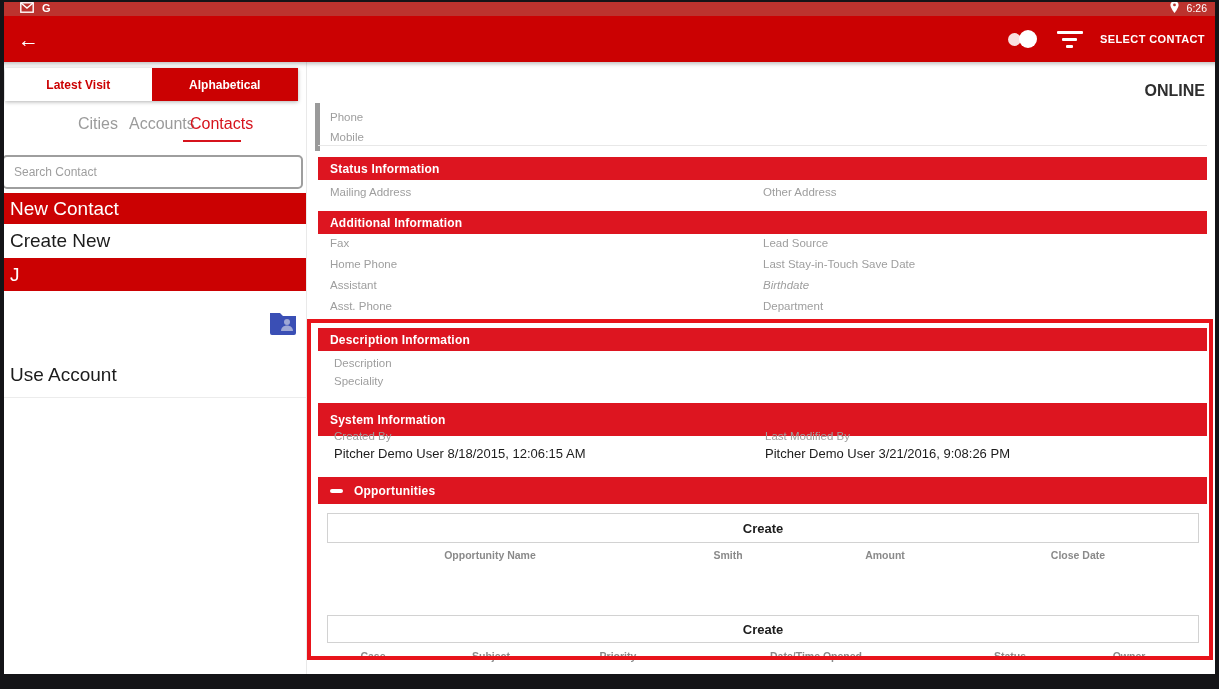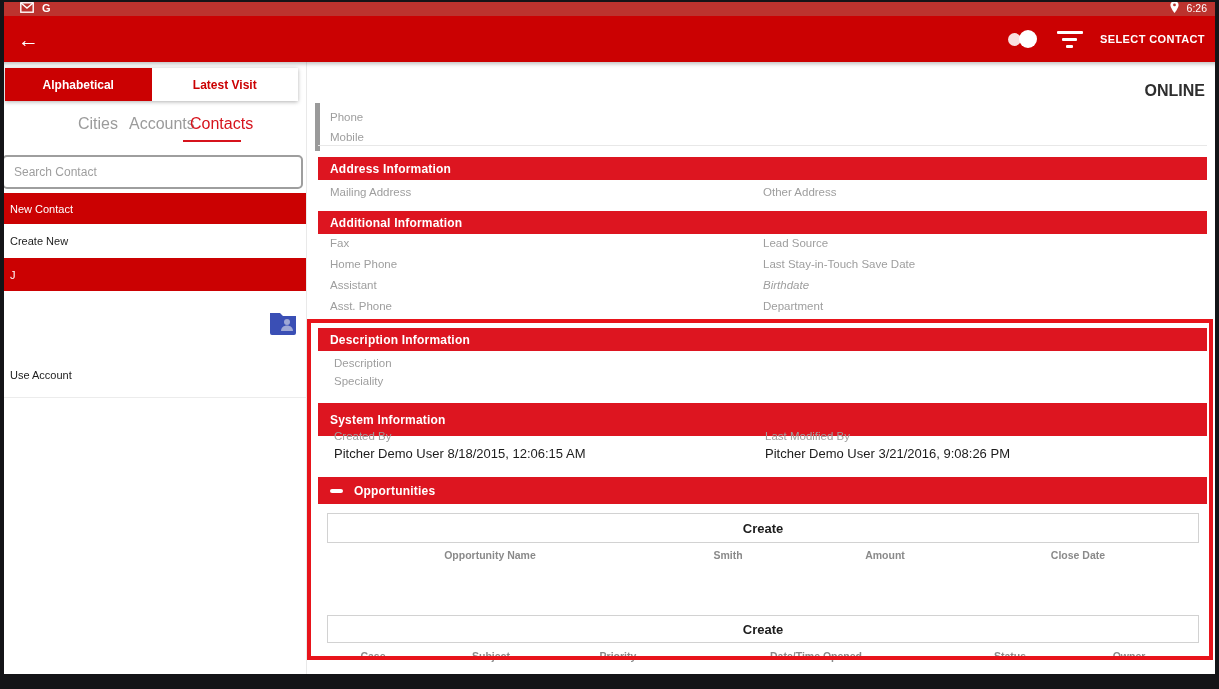--- a/index.html
+++ b/index.html
@@ -34,21 +34,21 @@
   
   .tabbar { position:absolute; left:5px; top:68px; width:293px; height:33px; display:flex; background:#fff; box-shadow:0 1px 4px rgba(0,0,0,.3); z-index:3; }
   .tab { flex:1; display:flex; align-items:center; justify-content:center; font-size:12px; font-weight:bold; cursor:pointer; }
   .tab.active { background:#CB0102; color:#fff; }
   .tab.inactive { background:#fff; color:#CB0102; }
   .subtab { position:absolute; font-size:16px; color:#9B9B9B; top:115px; cursor:pointer; }
   .subtab.active { color:#D6131C; }
   .subtab-underline { position:absolute; left:183px; top:140px; width:58px; height:2px; background:#D6131C; }
   .searchbox { position:absolute; left:2px; top:155px; width:301px; height:34px; border:2px solid #9E9E9E; border-radius:5px; background:#fff; font-size:12px; color:#444; padding:0 10px; outline:none; font-family:"Liberation Sans",sans-serif; }
   .searchbox::placeholder { color:#9E9E9E; }
-  .lrow { position:absolute; left:0; width:306px; display:flex; align-items:center; padding-left:10px; font-size:11px; cursor:pointer; }
+  .lrow { position:absolute; left:0; width:306px; display:flex; align-items:center; padding-left:10px; font-size:19px; cursor:pointer; }
   .lrow.red { background:#CB0102; color:#fff; }
   .lrow.white { background:#fff; color:#1c1c1c; }
   .lrow.selected { background:#8A93CB; color:#1c1c1c; align-items:flex-start; padding-top:11px; }
   .side-divider { position:absolute; left:306px; top:62px; width:1px; height:612px; background:#E9E9E9; }
   .row-divider { position:absolute; left:0; width:306px; height:1px; background:#ECECEC; }
   .folder-icon { position:absolute; left:268px; top:310px; }
   .scroll-thumb { position:absolute; left:315px; top:103px; width:5px; height:48px; background:#9a9a9a; }
 
   
   .online { position:absolute; right:14px; top:82px; font-size:16px; font-weight:bold; color:#2e2e2e; }
@@ -99,22 +99,22 @@
       <span class="filter">
           <i class="l1"></i>
           <i class="l2"></i>
           <i class="l3"></i>
         </span>
       <span class="select-contact">SELECT CONTACT</span>
     </div>
   </div>
 
   <div class="tabbar">
+    <div class="tab inactive">Latest Visit</div>
     <div class="tab active">Alphabetical</div>
-    <div class="tab inactive">Latest Visit</div>
   </div>
 
   <div class="subtab" style="left:78px;">Cities</div>
   <div class="subtab" style="left:129px;">Accounts</div>
   <div class="subtab active" style="left:190px;">Contacts</div>
   <div class="subtab-underline"></div>
 
   <input class="searchbox" type="text" placeholder="Search Contact" style="">
 
   <div class="lrow red" style="top:193px; height:31px;">New Contact</div>
@@ -132,21 +132,21 @@
   <div class="side-divider"></div>
   <div class="scroll-thumb"></div>
 
   <div class="online">ONLINE</div>
 
   <div class="glabel" style="left:330px; top:107px;">Phone</div>
   <div class="glabel" style="left:330px; top:127px;">Mobile</div>
   <div class="divider" style="top:145px;"></div>
 
   <div class="hdr" style="top:157px; height:23px;">
-    <span>Address Information</span>
+    <span>Status Information</span>
   </div>
   <div class="glabel" style="left:330px; top:182px;">Mailing Address</div>
   <div class="glabel" style="left:763px; top:182px;">Other Address</div>
 
   <div class="hdr" style="top:211px; height:23px;">
     <span>Additional Information</span>
   </div>
   <div class="glabel" style="left:330px; top:233px;">Fax</div>
   <div class="glabel" style="left:330px; top:254px;">Home Phone</div>
   <div class="glabel" style="left:330px; top:275px;">Assistant</div>

